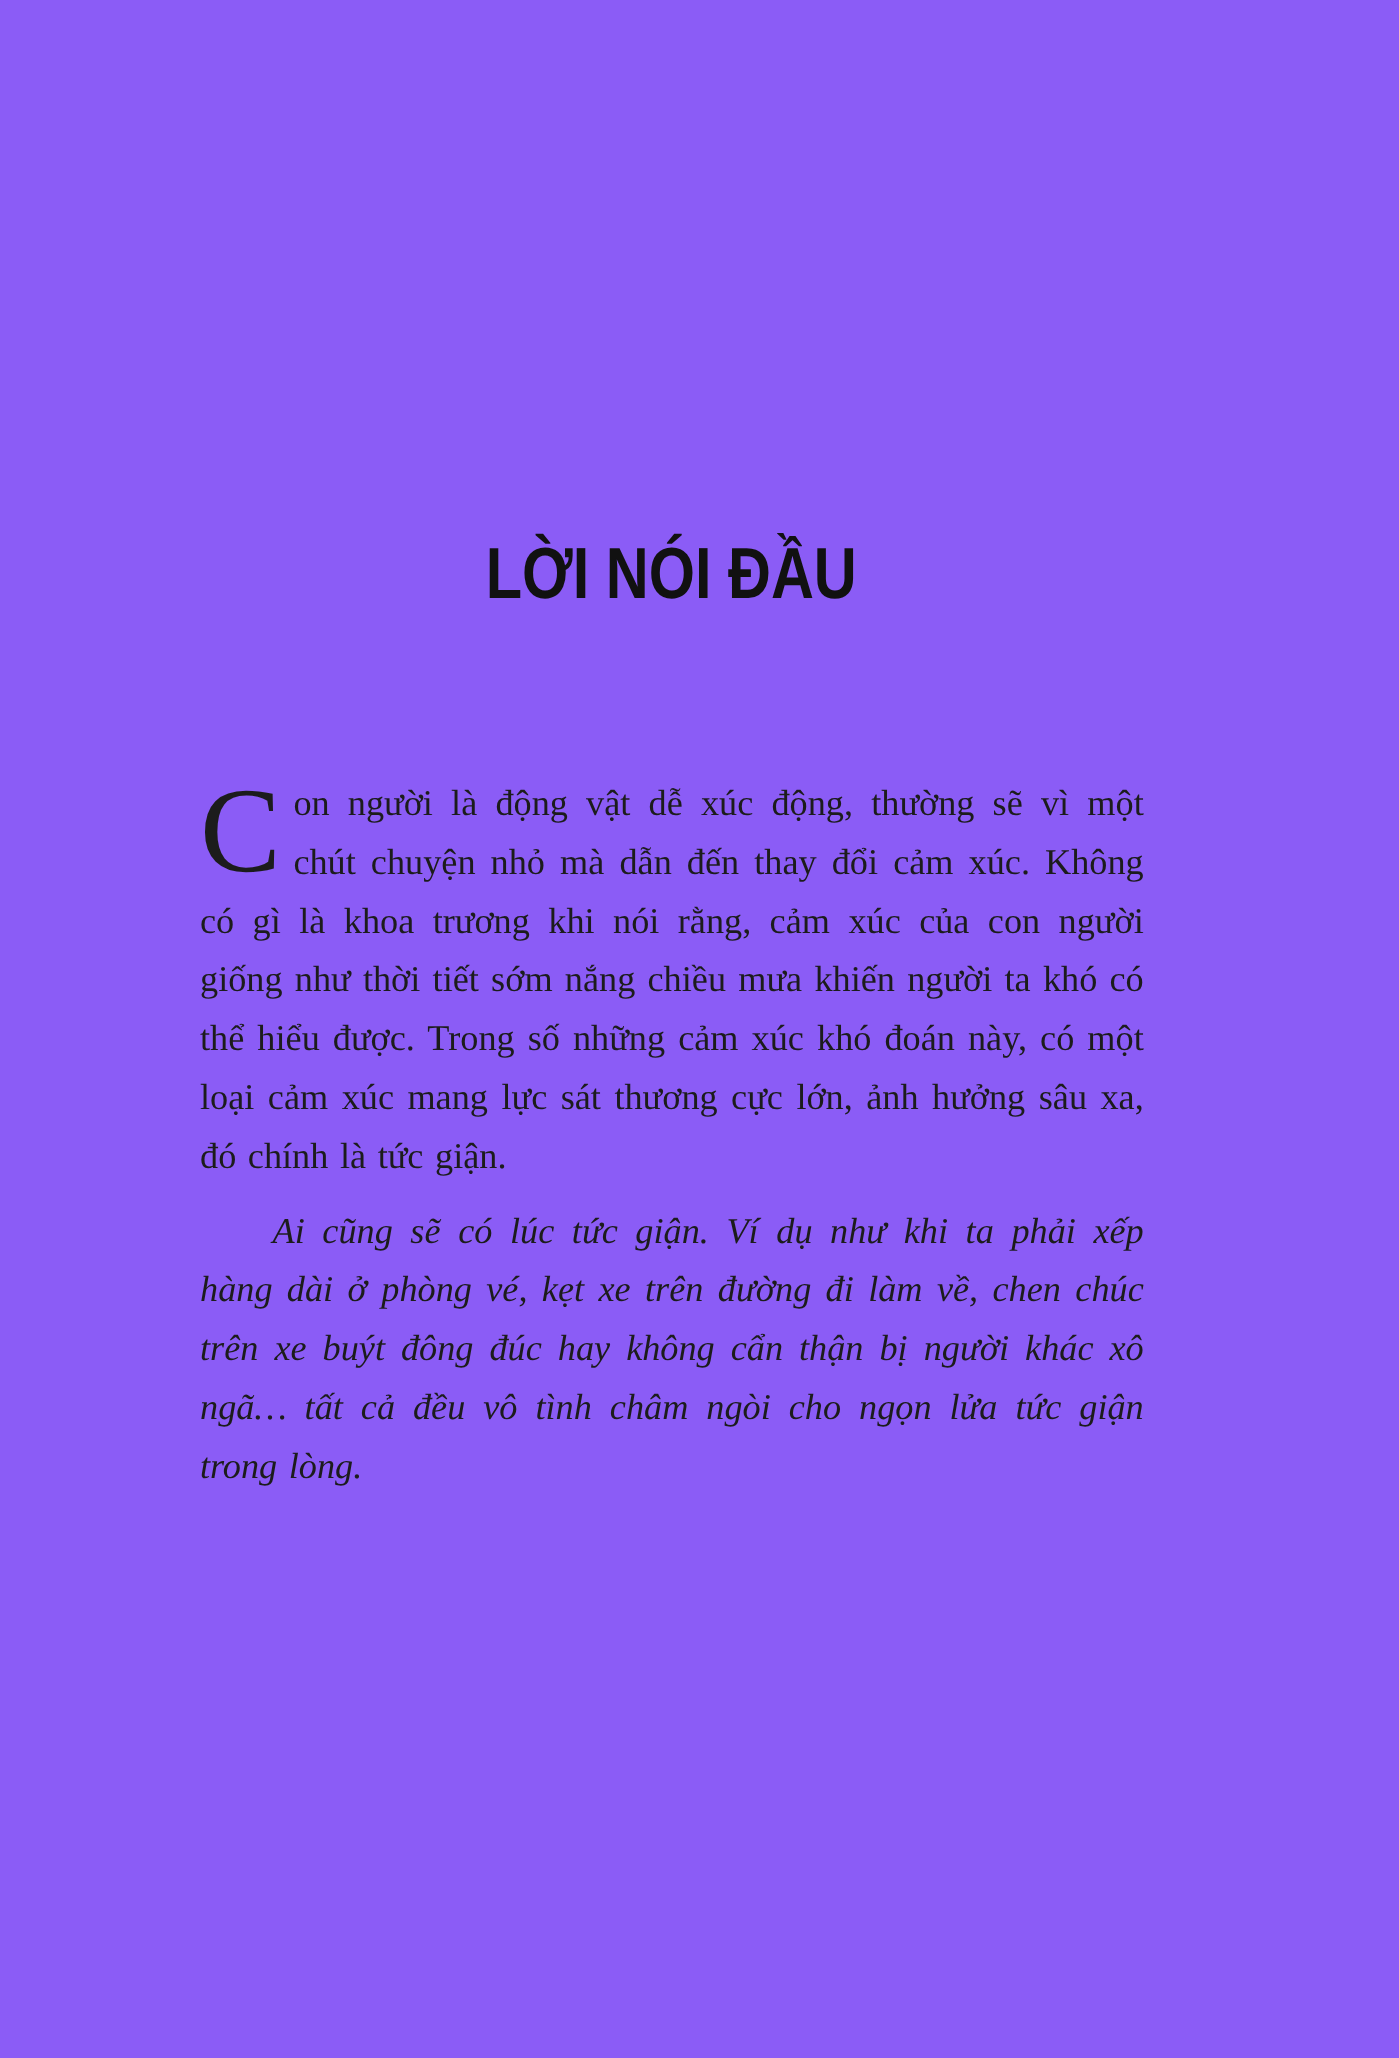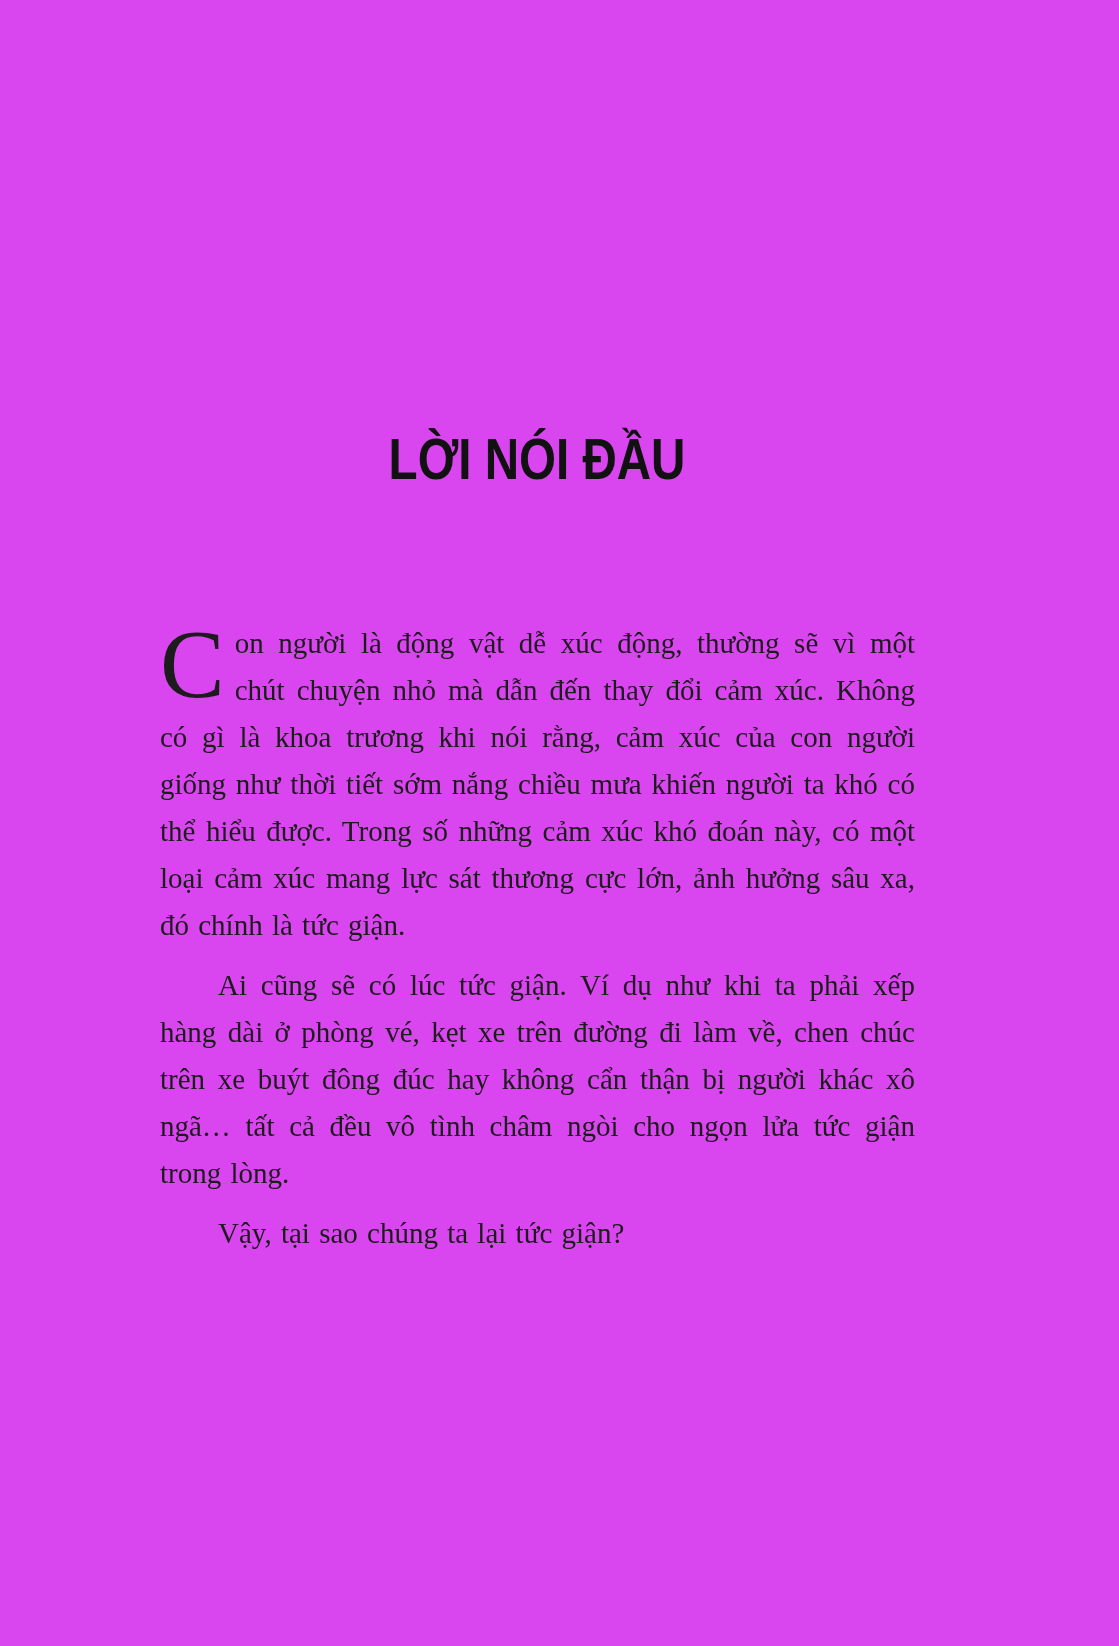--- a/index.html
+++ b/index.html
@@ -4,21 +4,21 @@
 <style>
   html, body {
     margin: 0;
     padding: 0;
     background: #ffffff;
   }
   .page {
     position: relative;
     width: 1119px;
     height: 1646px;
-    background: #d946ef;
+    background: #8b5cf6;
     overflow: hidden;
   }
   .content {
     position: absolute;
     left: 160px;
     top: 425px;
     width: 755px;
   }
   .title {
     text-align: center;
@@ -40,20 +40,21 @@
     font-family: "Liberation Serif", serif;
     font-size: 29px;
     line-height: 47px;
     text-align: justify;
     color: #1c1c1c;
     margin: 0 0 13px 0;
     word-spacing: 2px;
   }
   .bodytext p.indent {
     text-indent: 58px;
+    font-style: italic;
   }
   .dropcap {
     float: left;
     font-family: "Liberation Serif", serif;
     font-size: 97px;
     line-height: 78px;
     padding: 6px 10px 0 0;
     color: #1c1c1c;
   }
   .firstpara {
@@ -73,20 +74,17 @@
     <div class="bodytext">
 
       <p class="firstpara">
         <span class="dropcap">C</span><span>on người là động vật dễ xúc động, thường sẽ vì một chút chuyện nhỏ mà dẫn đến thay đổi cảm xúc. Không có gì là khoa trương khi nói rằng, cảm xúc của con người giống như thời tiết sớm nắng chiều mưa khiến người ta khó có thể hiểu được. Trong số những cảm xúc khó đoán này, có một loại cảm xúc mang lực sát thương cực lớn, ảnh hưởng sâu xa, đó chính là tức giận.</span>
       </p>
 
       <p class="indent">
         <span>Ai cũng sẽ có lúc tức giận. Ví dụ như khi ta phải xếp hàng dài ở phòng vé, kẹt xe trên đường đi làm về, chen chúc trên xe buýt đông đúc hay không cẩn thận bị người khác xô ngã… tất cả đều vô tình châm ngòi cho ngọn lửa tức giận trong lòng.</span>
       </p>
 
-      <p class="indent">
-        <span>Vậy, tại sao chúng ta lại tức giận?</span>
-      </p>
 
 
     </div>
   </div>
 </div>
 
 </body></html>

